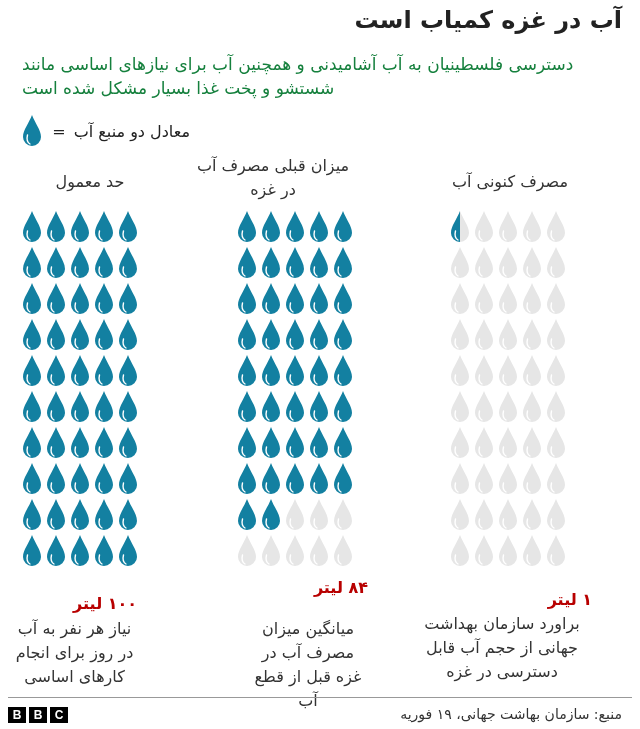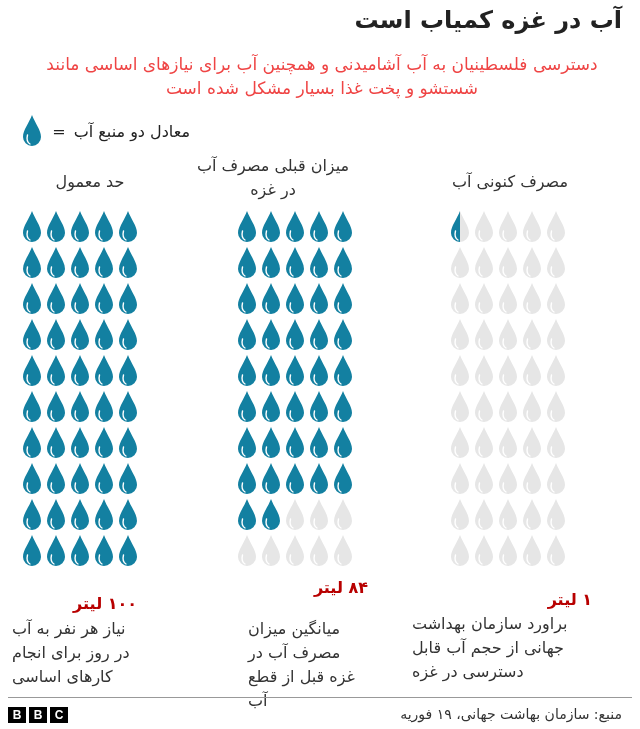--- a/index.html
+++ b/index.html
@@ -1,26 +1,26 @@
 <!DOCTYPE html>
 <html><head>
 <meta charset="utf-8">
 <style>
   html,body{margin:0;padding:0;background:#fff;}
   body{width:640px;height:729px;position:relative;overflow:hidden;font-family:"DejaVu Sans","Liberation Sans",sans-serif;color:#222;}
   .rtl{direction:rtl;text-align:right;}
   #title{position:absolute;right:18px;top:6px;font-size:24px;font-weight:bold;color:#222;}
-  #subtitle{position:absolute;right:18px;top:52px;width:600px;font-size:17px;line-height:24px;color:#ef4444;text-align:center;}
+  #subtitle{position:absolute;right:18px;top:52px;width:600px;font-size:17px;line-height:24px;color:#15803d;text-align:left;}
   #legend{position:absolute;right:450px;top:114px;display:flex;align-items:center;gap:8px;font-size:16px;}
   #legend .lt{direction:rtl;}
   .colhead{position:absolute;font-size:16px;line-height:24px;text-align:center;direction:rtl;color:#333;}
   .grid{position:absolute;display:grid;grid-template-columns:repeat(5,24px);grid-auto-rows:36px;column-gap:0px;}
   .drop{width:24px;height:34px;display:block;}
   .val{position:absolute;font-size:16px;font-weight:bold;color:#b80000;direction:rtl;text-align:right;}
-  .desc{position:absolute;font-size:16px;line-height:24px;direction:rtl;text-align:left;color:#333;}
+  .desc{position:absolute;font-size:16px;line-height:24px;direction:rtl;text-align:center;color:#333;}
   #rule{position:absolute;left:8px;right:8px;top:697px;height:1px;background:#999;}
   #bbc{position:absolute;left:8px;top:707px;display:flex;gap:3px;}
   #bbc span{display:inline-block;width:18px;height:16px;background:#000;color:#fff;font-weight:bold;font-size:12px;text-align:center;line-height:16px;font-family:"Liberation Sans",sans-serif;}
   #source{position:absolute;right:18px;top:706px;font-size:14px;direction:rtl;color:#333;}
 </style>
 </head>
 <body>
 
 <div id="title" class="rtl">آب در غزه کمیاب است</div>
 <div id="subtitle" class="rtl">دسترسی فلسطینیان به آب آشامیدنی و همچنین آب برای نیازهای اساسی مانند شستشو و پخت غذا بسیار مشکل شده است</div>

